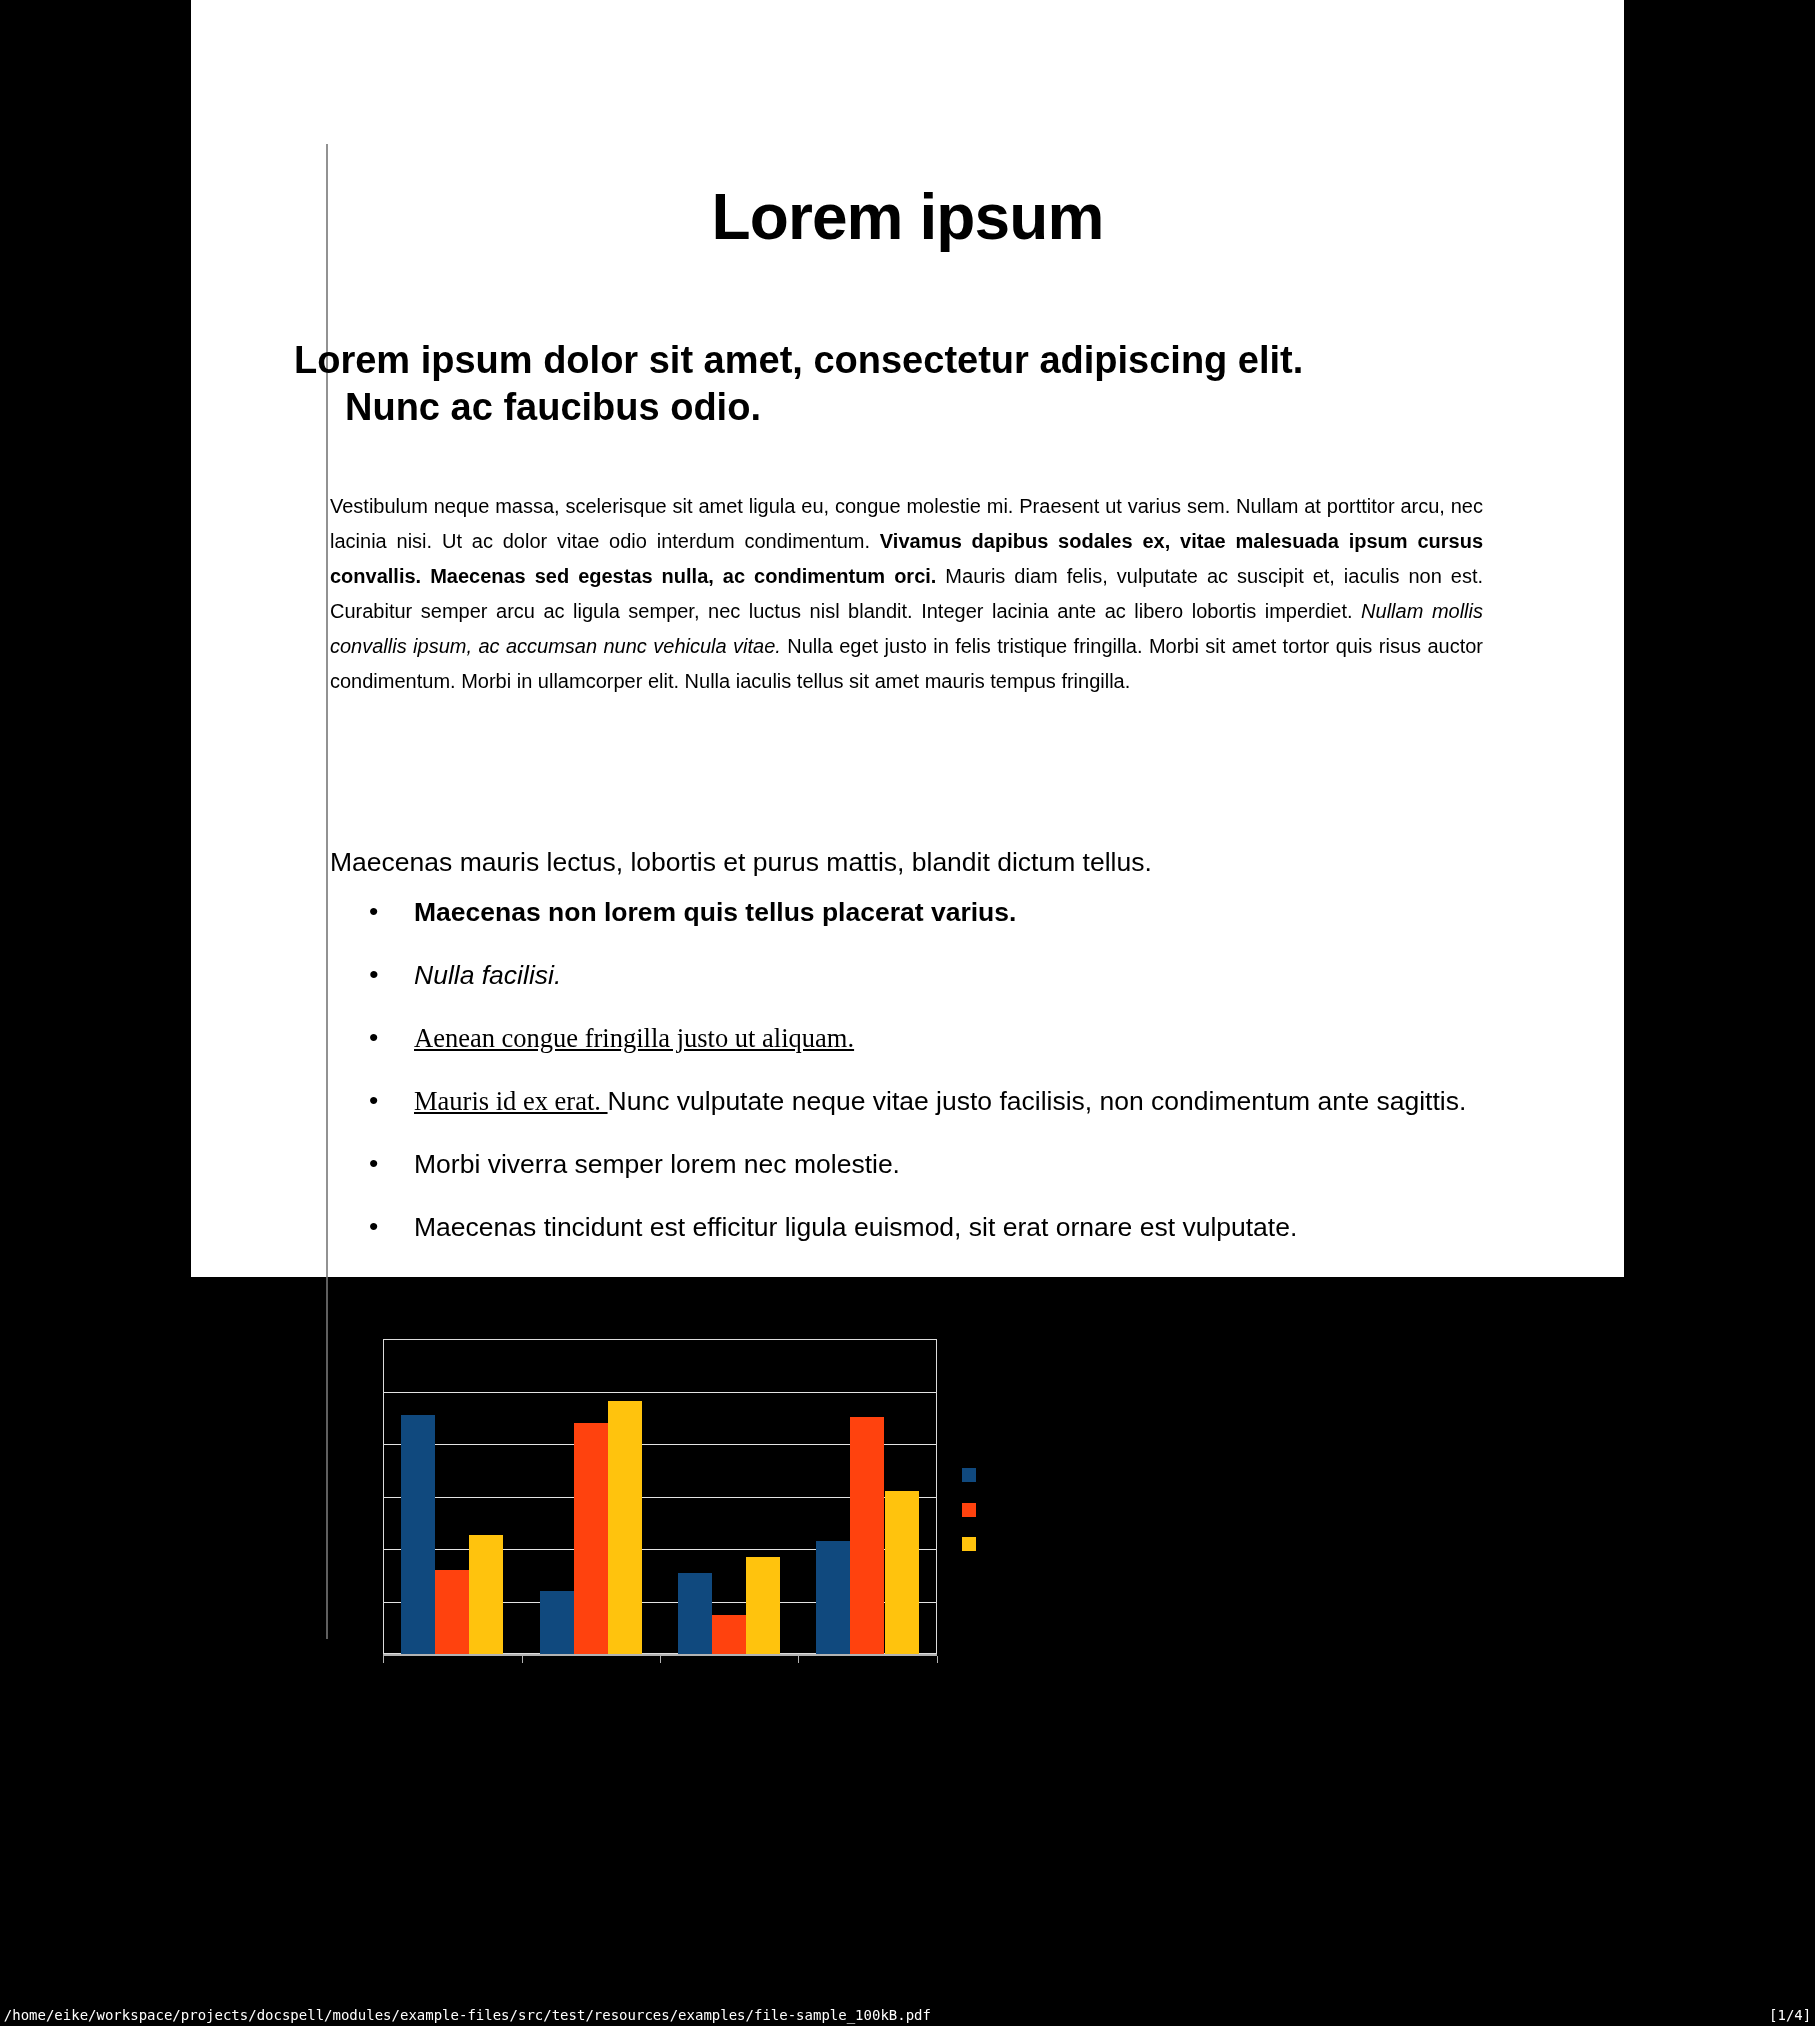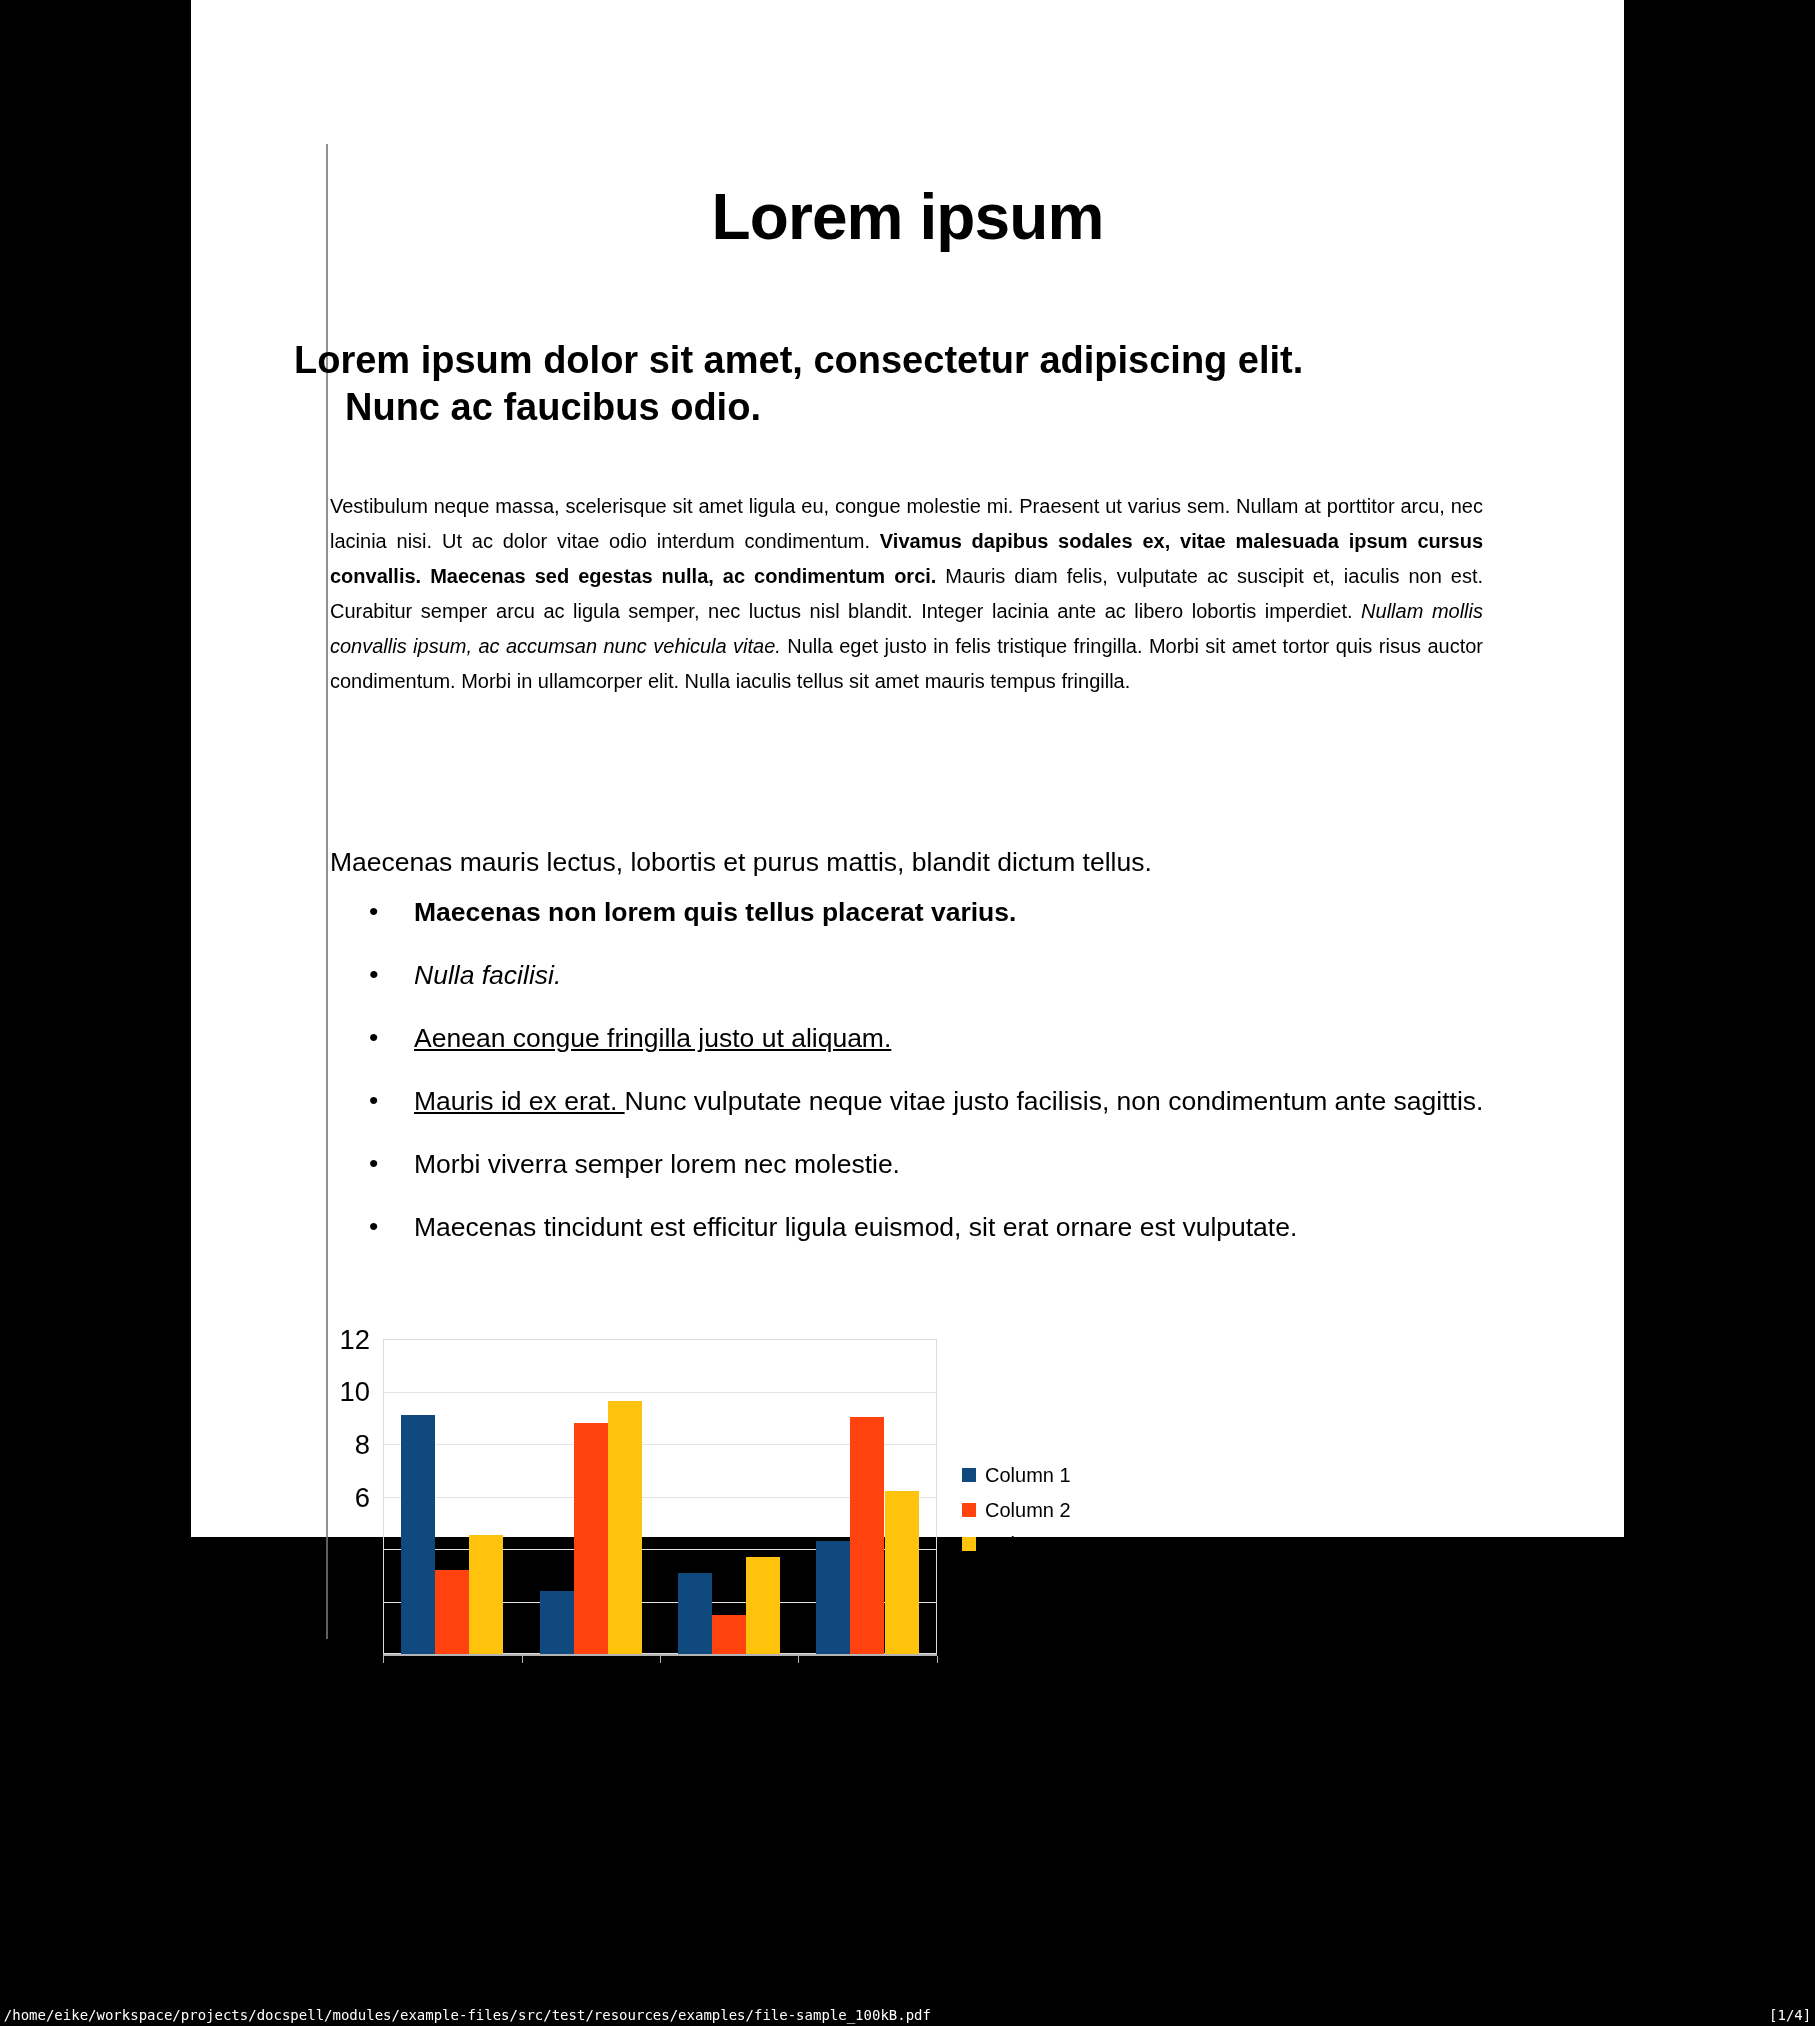--- a/index.html
+++ b/index.html
@@ -1,32 +1,32 @@
 <!DOCTYPE html>
 <html style="font-size:15px"><head>
 <meta charset="utf-8">
 <style>
   html,body{margin:0;padding:0;background:#000;}
   .screen{position:relative;width:1815px;height:2026px;background:#000;overflow:hidden;
           font-family:"Liberation Sans",sans-serif;}
-  .page{position:absolute;left:191px;top:0;width:1433px;height:1537px;background:#ffffff;color:#000;}
+  .page{position:absolute;left:191px;top:0;width:1433px;height:1277px;background:#ffffff;color:#000;}
   .boundary-line{position:absolute;left:135px;top:144px;width:1.9px;height:1495px;background:#777;opacity:.8;}
   .doc-title{position:absolute;top:180px;left:0;width:100%;text-align:center;
              font-size:64px;font-weight:bold;letter-spacing:-0.9px;}
   .doc-heading{position:absolute;top:320px;left:137px;width:1230px;font-size:38px;font-weight:bold;
                line-height:47px;text-indent:-51px;white-space:pre-line;}
   .para-1{position:absolute;top:489px;left:139px;width:1153px;font-size:20px;line-height:35px;
           text-align:justify;}
   .para-2{position:absolute;top:845px;left:139px;width:1153px;font-size:26.5px;line-height:35px;}
   .bullet-list{position:absolute;top:895px;left:139px;width:1158px;}
   .list-item{position:relative;padding-left:84px;font-size:26.5px;line-height:35px;margin-bottom:28px;}
   .bullet{position:absolute;left:39px;top:-0.9px;font-size:26.5px;}
   .seg-b{font-weight:bold;}
   .seg-i{font-style:italic;}
-  .seg-u{text-decoration:underline;}
+  .seg-u{text-decoration:underline;font-family:Liberation Serif, serif;}
   .chart{position:absolute;left:0;top:0;width:1433px;height:1775px;pointer-events:none;}
   .plot-border{position:absolute;border:0.9px solid #dcdcdc;background:transparent;}
   .gridline{position:absolute;height:0.9px;background:#e4e4e4;}
   .axisline{position:absolute;height:1.9px;background:#b3b3b3;}
   .ytick-label,.xtick-label{position:absolute;font-size:27.4px;color:#000;}
   .ytick-label{width:66px;text-align:right;}
   .xtick-label{width:151px;text-align:center;}
   .tickmark{position:absolute;width:0.9px;height:6.6px;background:#b3b3b3;}
   .bar{position:absolute;}
   .legend-item{position:absolute;height:23px;}

